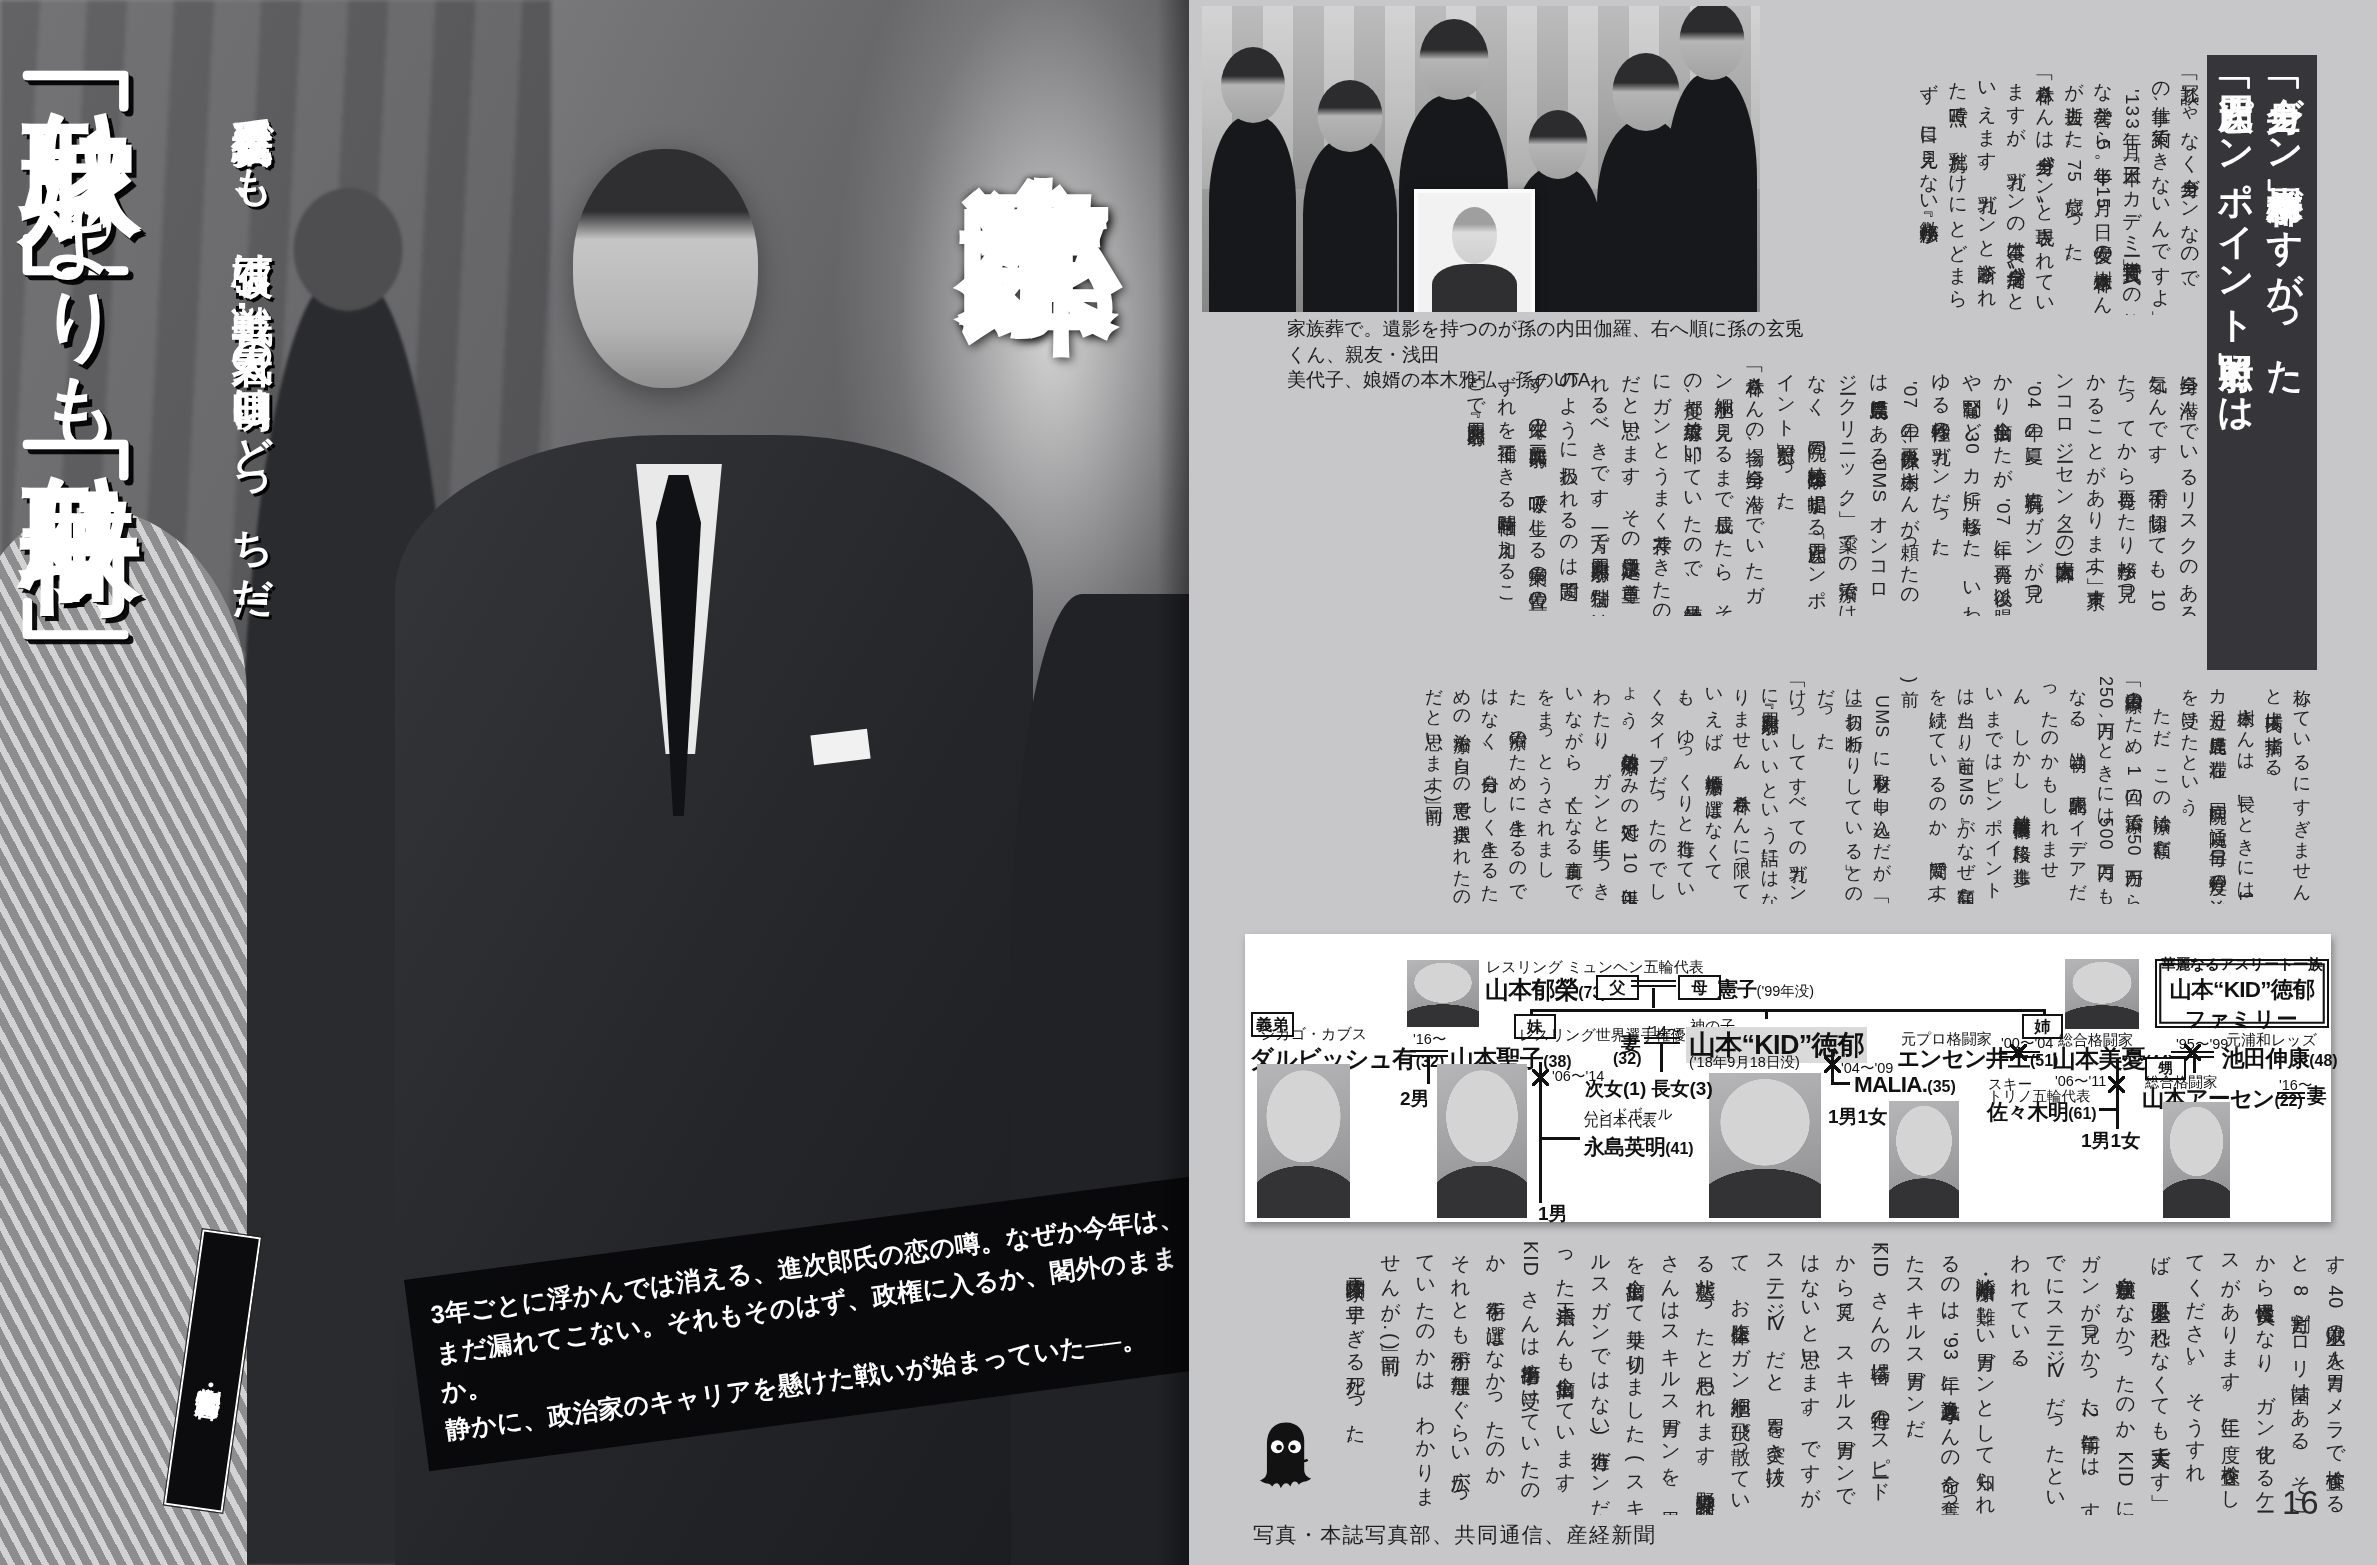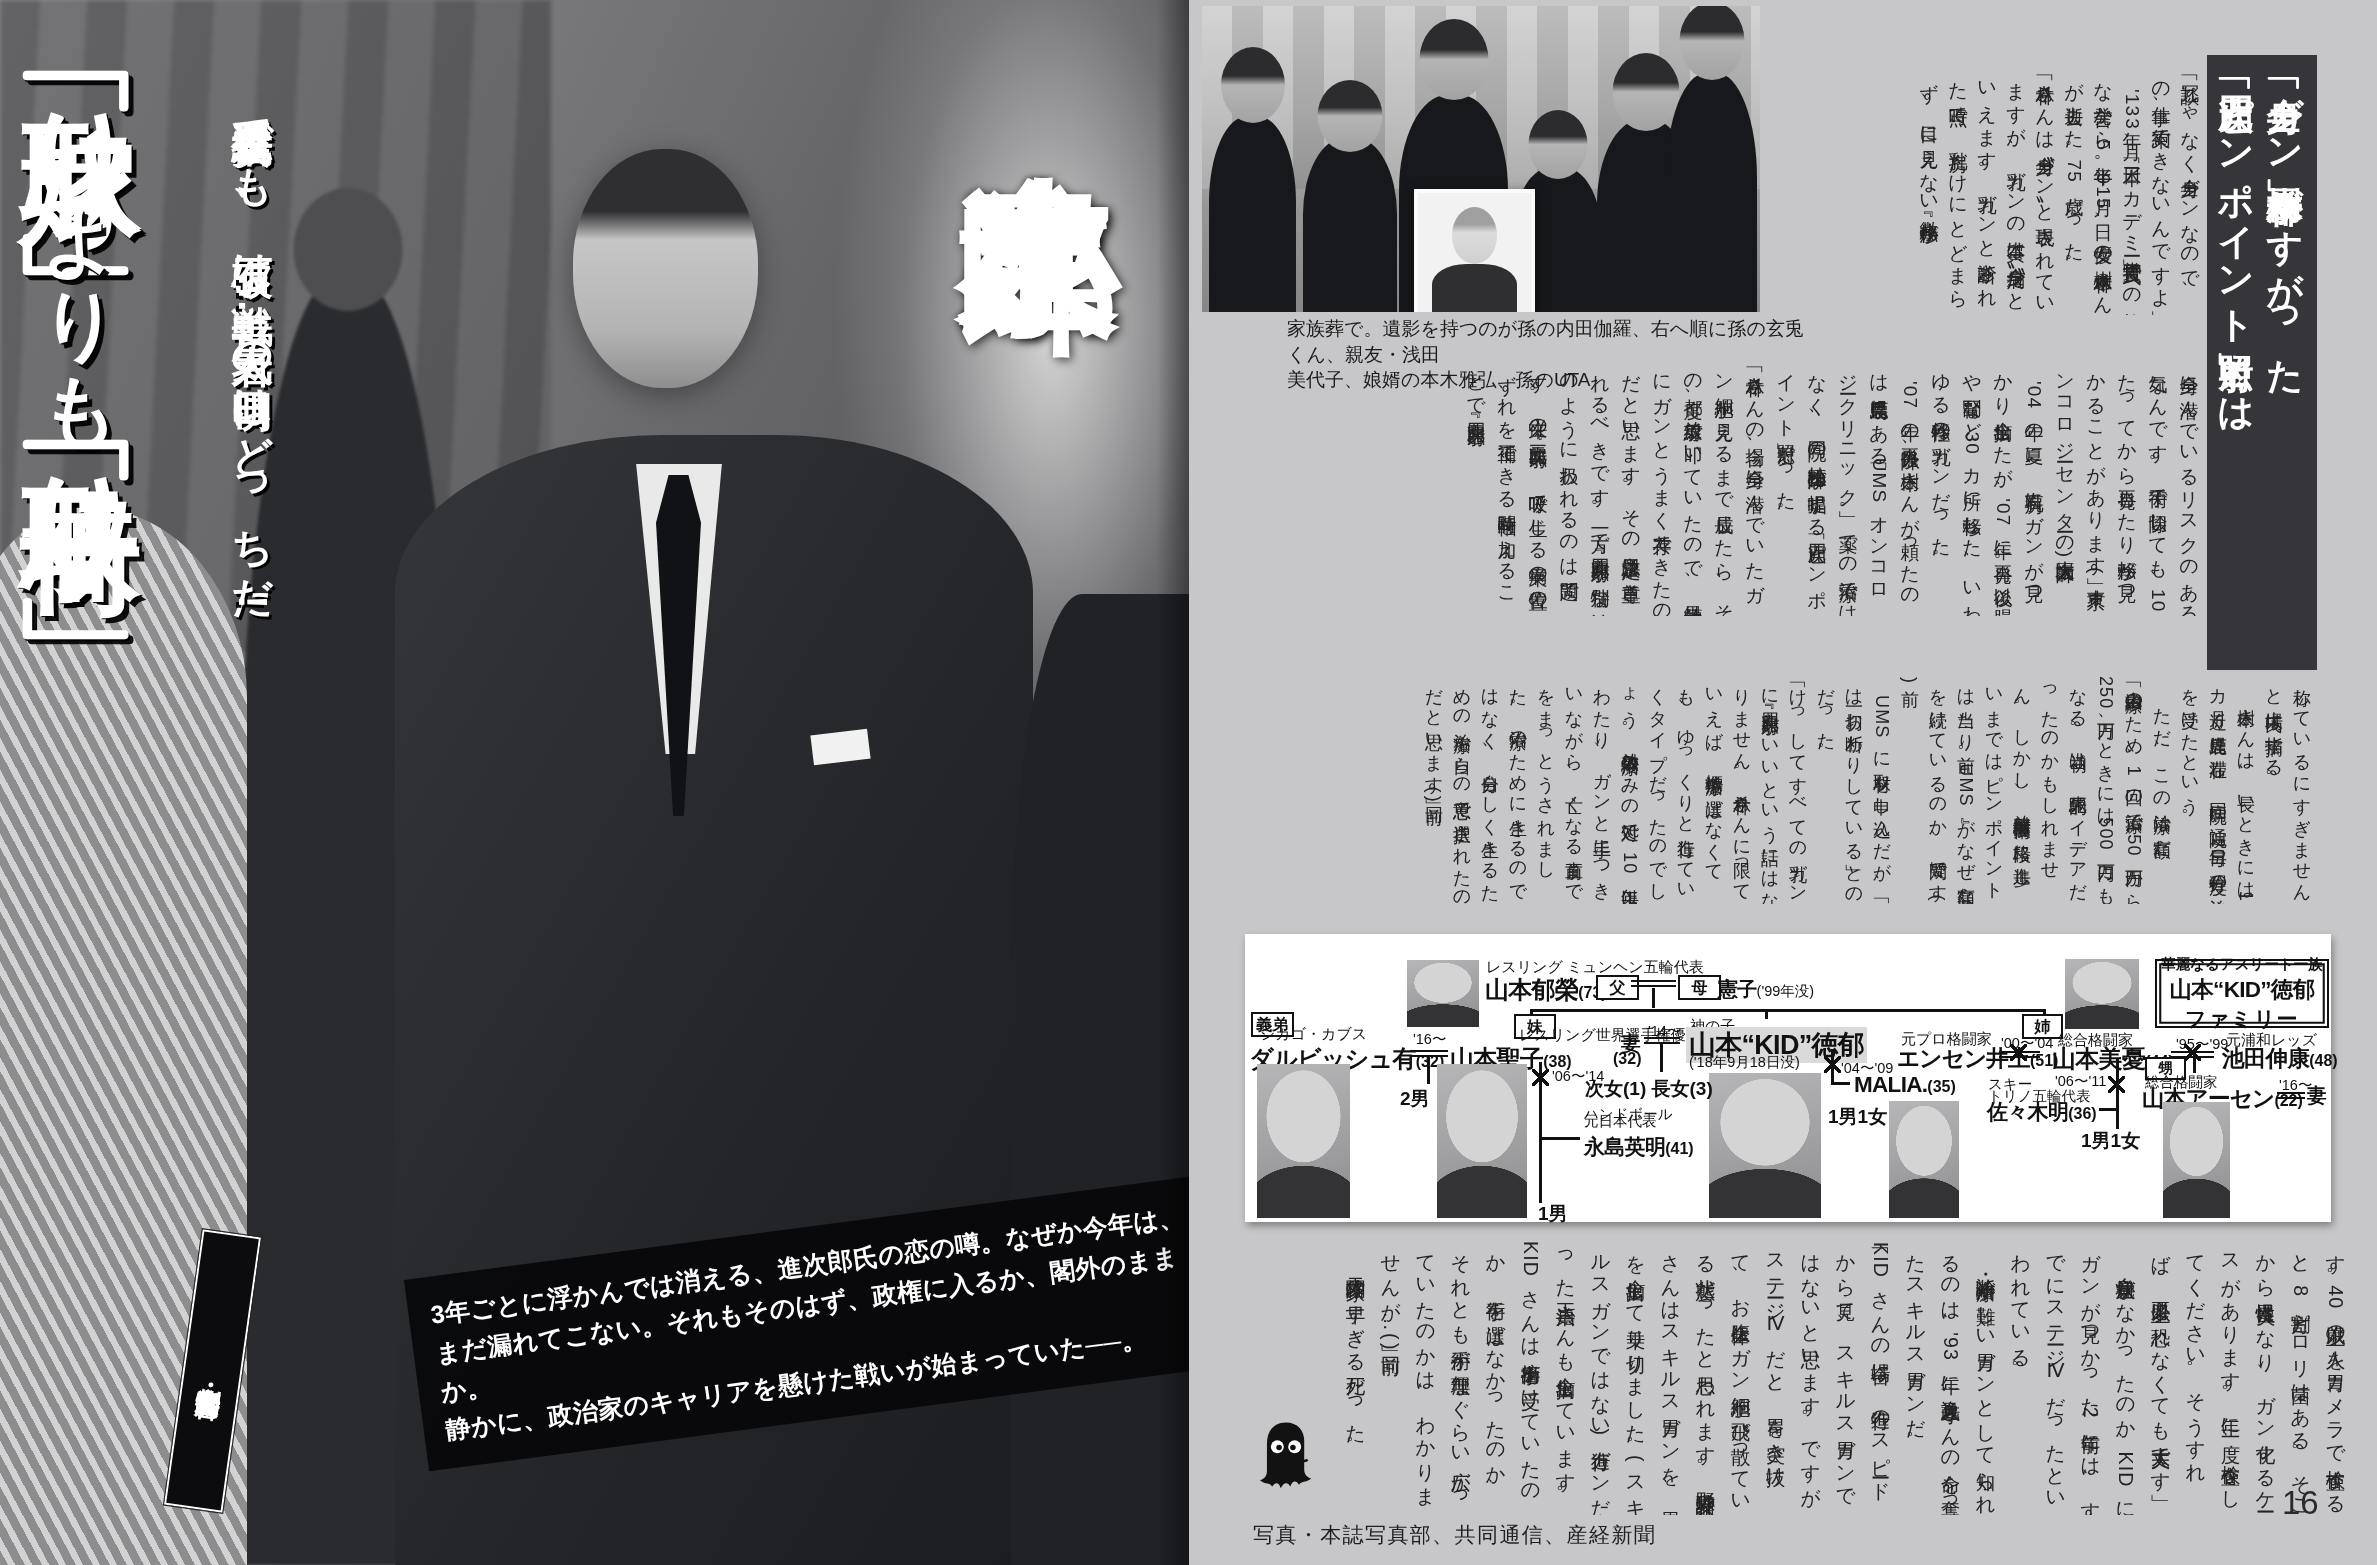--- a/index.html
+++ b/index.html
@@ -286,21 +286,21 @@
       <div class="lbl small" style="left:1034px;top:142px;">'16〜</div>
       <div class="bars" style="left:1032px;top:158px;width:27.5px;"></div>
       <div class="lbl" style="left:1062px;top:148px;"><span class="name" style="font-size:19.6px;">妻</span></div>
       <div class="ph" style="left:918px;top:168px;width:67px;height:116px;"></div>
 
       <div class="ln" style="left:871px;top:125px;width:2.9px;height:70px;"></div>
       <div class="dx" style="left:863px;top:142px;"></div>
       <div class="lbl small" style="left:810px;top:138px;">'06〜'11</div>
       <div class="lbl small" style="left:743px;top:141px;">スキー</div>
       <div class="lbl small" style="left:743px;top:153px;">トリノ五輪代表</div>
-      <div class="lbl" style="left:742px;top:164px;"><span class="name" style="font-size:21px;">佐々木明</span><span class="age">(36)</span></div>
+      <div class="lbl" style="left:742px;top:164px;"><span class="name" style="font-size:21px;">佐々木明</span><span class="age">(61)</span></div>
       <div class="ln" style="left:854px;top:174px;width:19.6px;height:2.9px;"></div>
       <div class="lbl kids" style="left:836px;top:194px;">1男1女</div>
     </div>
 
     <svg class="mascot" width="52" height="80" viewBox="0 0 60 90">
       <path d="M30 4C16 4 8 14 8 28v32c0 7-4 9-8 11 7 5 11 2 14 7 4-6 8-5 10 2 3-7 8-8 11-2 2-7 7-8 10-2 3-5 7-2 14-7-4-2-8-4-8-11V28C52 14 44 4 30 4z" fill="#121212"></path>
       <circle cx="20" cy="32" r="7.5" fill="#fff"></circle>
         <circle cx="40" cy="32" r="7.5" fill="#fff"></circle>
       <circle cx="22" cy="33" r="3.2" fill="#111"></circle>
         <circle cx="38" cy="33" r="3.2" fill="#111"></circle>

